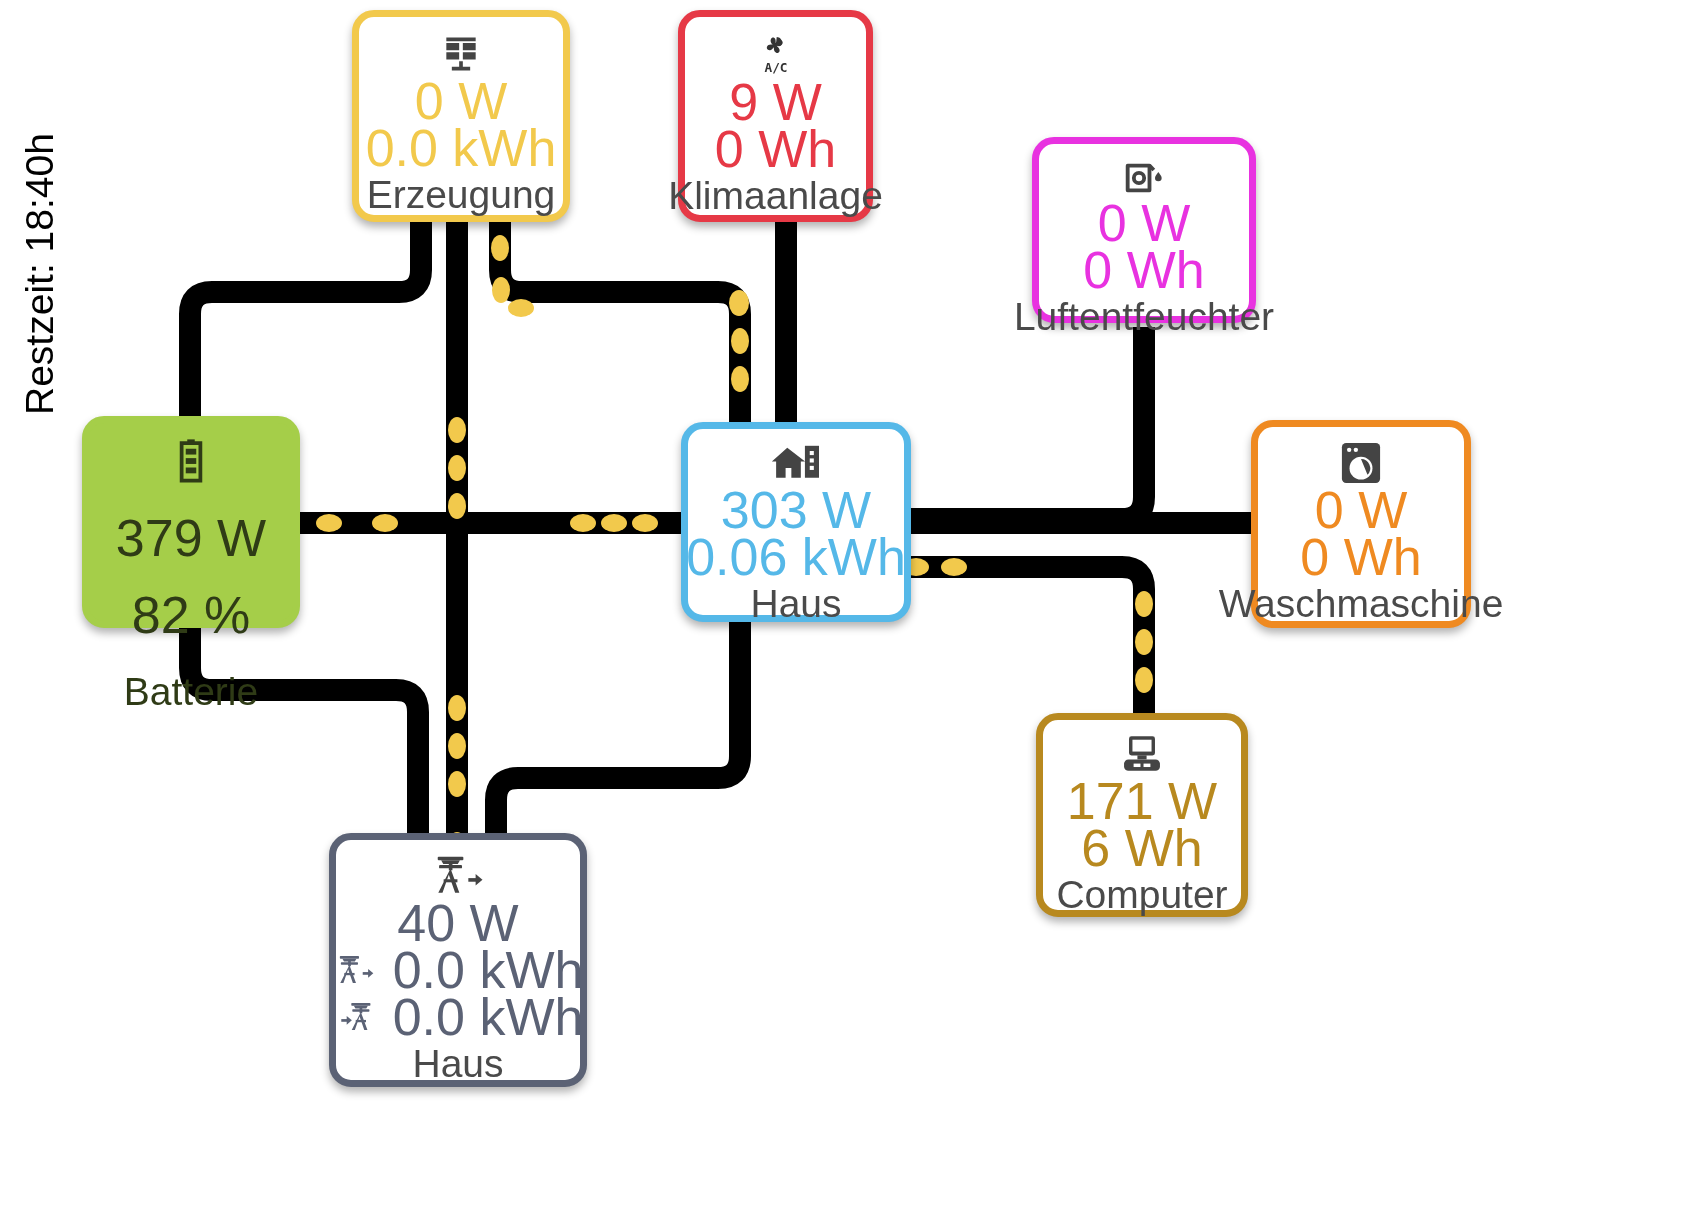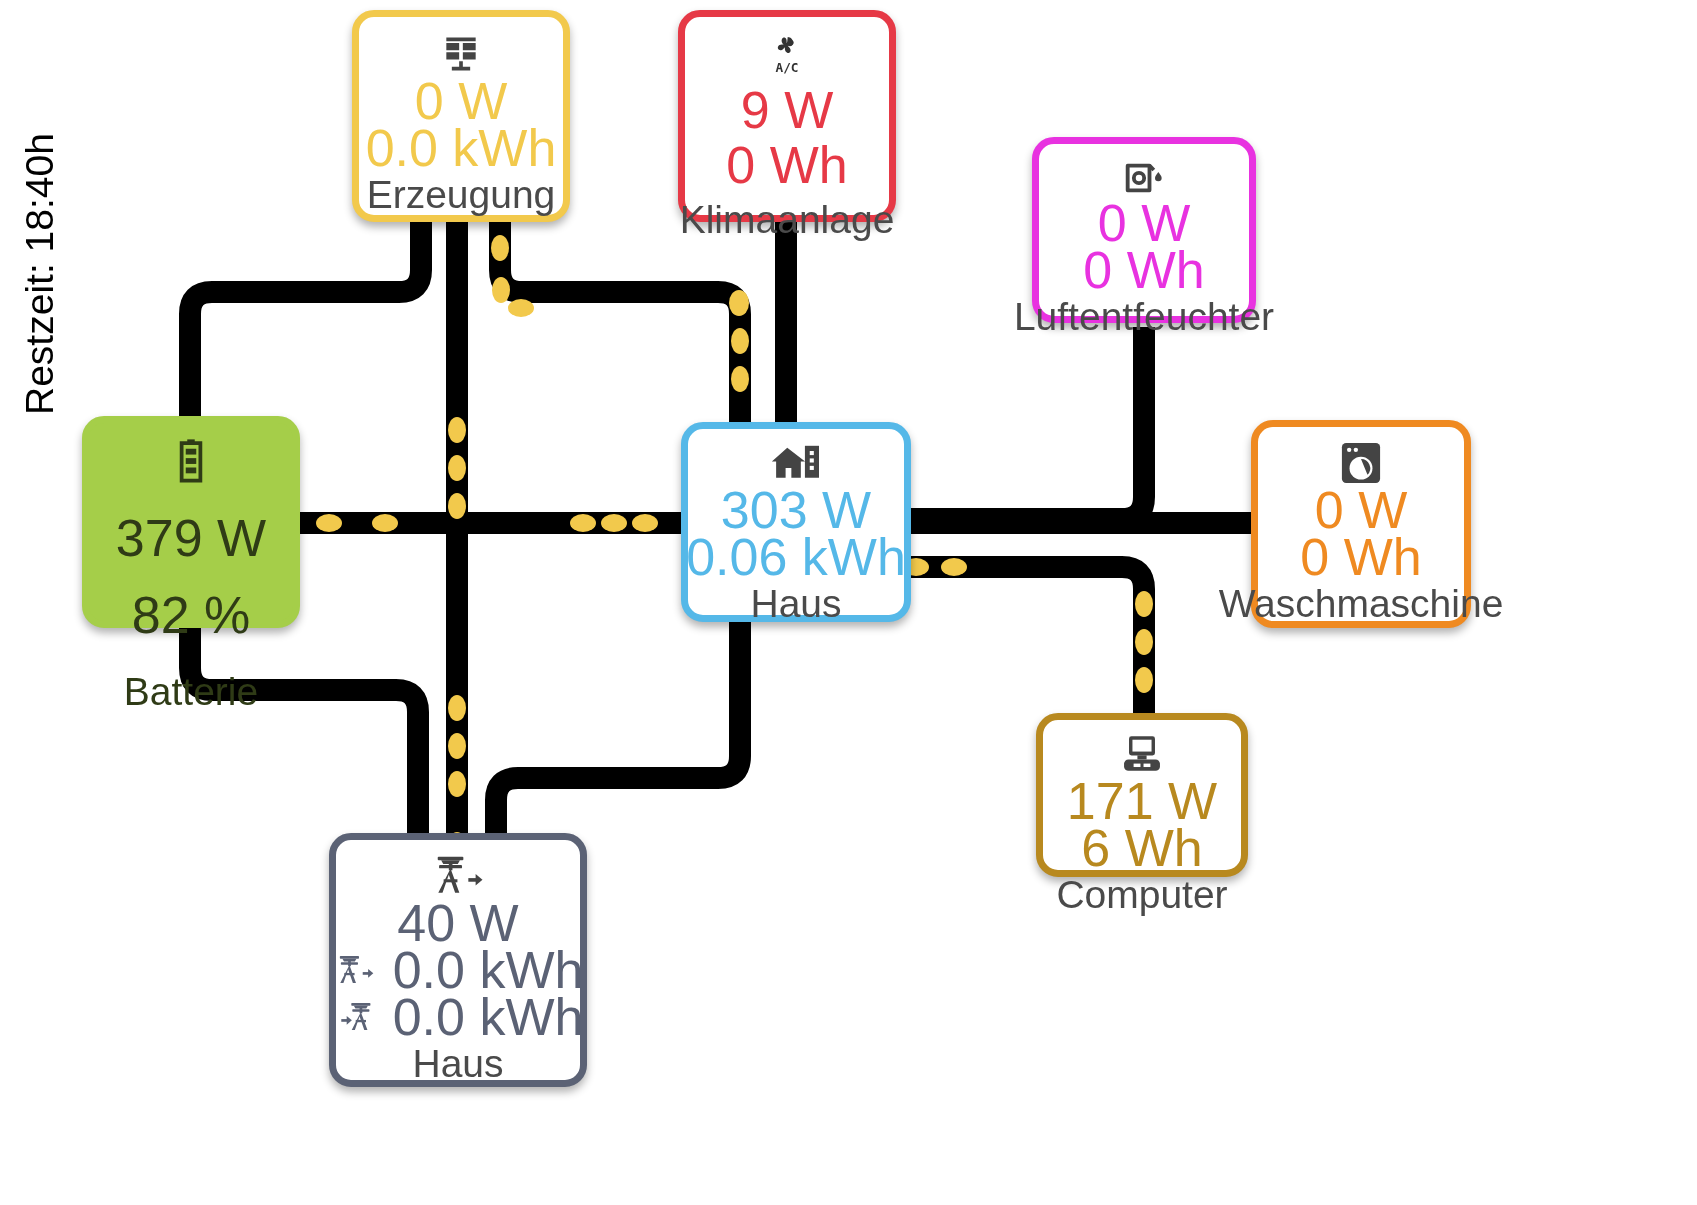--- a/index.html
+++ b/index.html
@@ -30,32 +30,32 @@
     z-index:5;
   }
   .card .ico{height:50px;display:flex;align-items:center;justify-content:center;margin-bottom:2px;}
   .card .ico svg{display:block;}
   .val{font-size:52px;line-height:47px;white-space:nowrap;}
   .name{font-size:39px;line-height:41px;color:#4a4a4a;white-space:nowrap;margin-top:2px;}
 
   
   #card-solar   {left:352px; top:10px;  width:218px;height:212px;border-color:#f2c94c;}
   #card-solar   .val{color:#f2c94c;}
-  #card-ac      {left:678px; top:10px;  width:218px;height:212px;border-color:#e63946;gap:8px;}
+  #card-ac      {left:678px; top:10px;  width:195px;height:212px;border-color:#e63946;}
   #card-ac      .val{color:#e63946;}
   #card-dehum   {left:1032px;top:137px; width:224px;height:186px;border-color:#e832e0;}
   #card-dehum   .val{color:#e832e0;}
   #card-battery {left:82px;  top:416px; width:218px;height:212px;border-color:#a5ce49;background:#a5ce49;box-shadow:0 5px 9px rgba(0,0,0,.30);gap:30px;}
   #card-battery .val{color:#2f3b16;}
   #card-battery .name{color:#2f3b16;}
   #card-house   {left:681px; top:422px; width:230px;height:200px;border-color:#55b8e8;}
   #card-house   .val{color:#55b8e8;}
   #card-wash    {left:1251px;top:420px; width:220px;height:208px;border-color:#ef8a21;}
   #card-wash    .val{color:#ef8a21;}
-  #card-pc      {left:1036px;top:713px; width:212px;height:164px;border-color:#b8891f;}
+  #card-pc      {left:1036px;top:713px; width:212px;height:204px;border-color:#b8891f;}
   #card-pc      .val{color:#b8891f;}
   #card-grid    {left:329px; top:833px; width:258px;height:254px;border-color:#5b6275;}
   #card-grid    .val{color:#5b6275;}
 
   
   .grow{display:flex;align-items:center;gap:16px;white-space:nowrap;}
   .grow .mini{width:44px;display:flex;justify-content:center;align-items:center;}
 </style>
 </head>
 <body>

